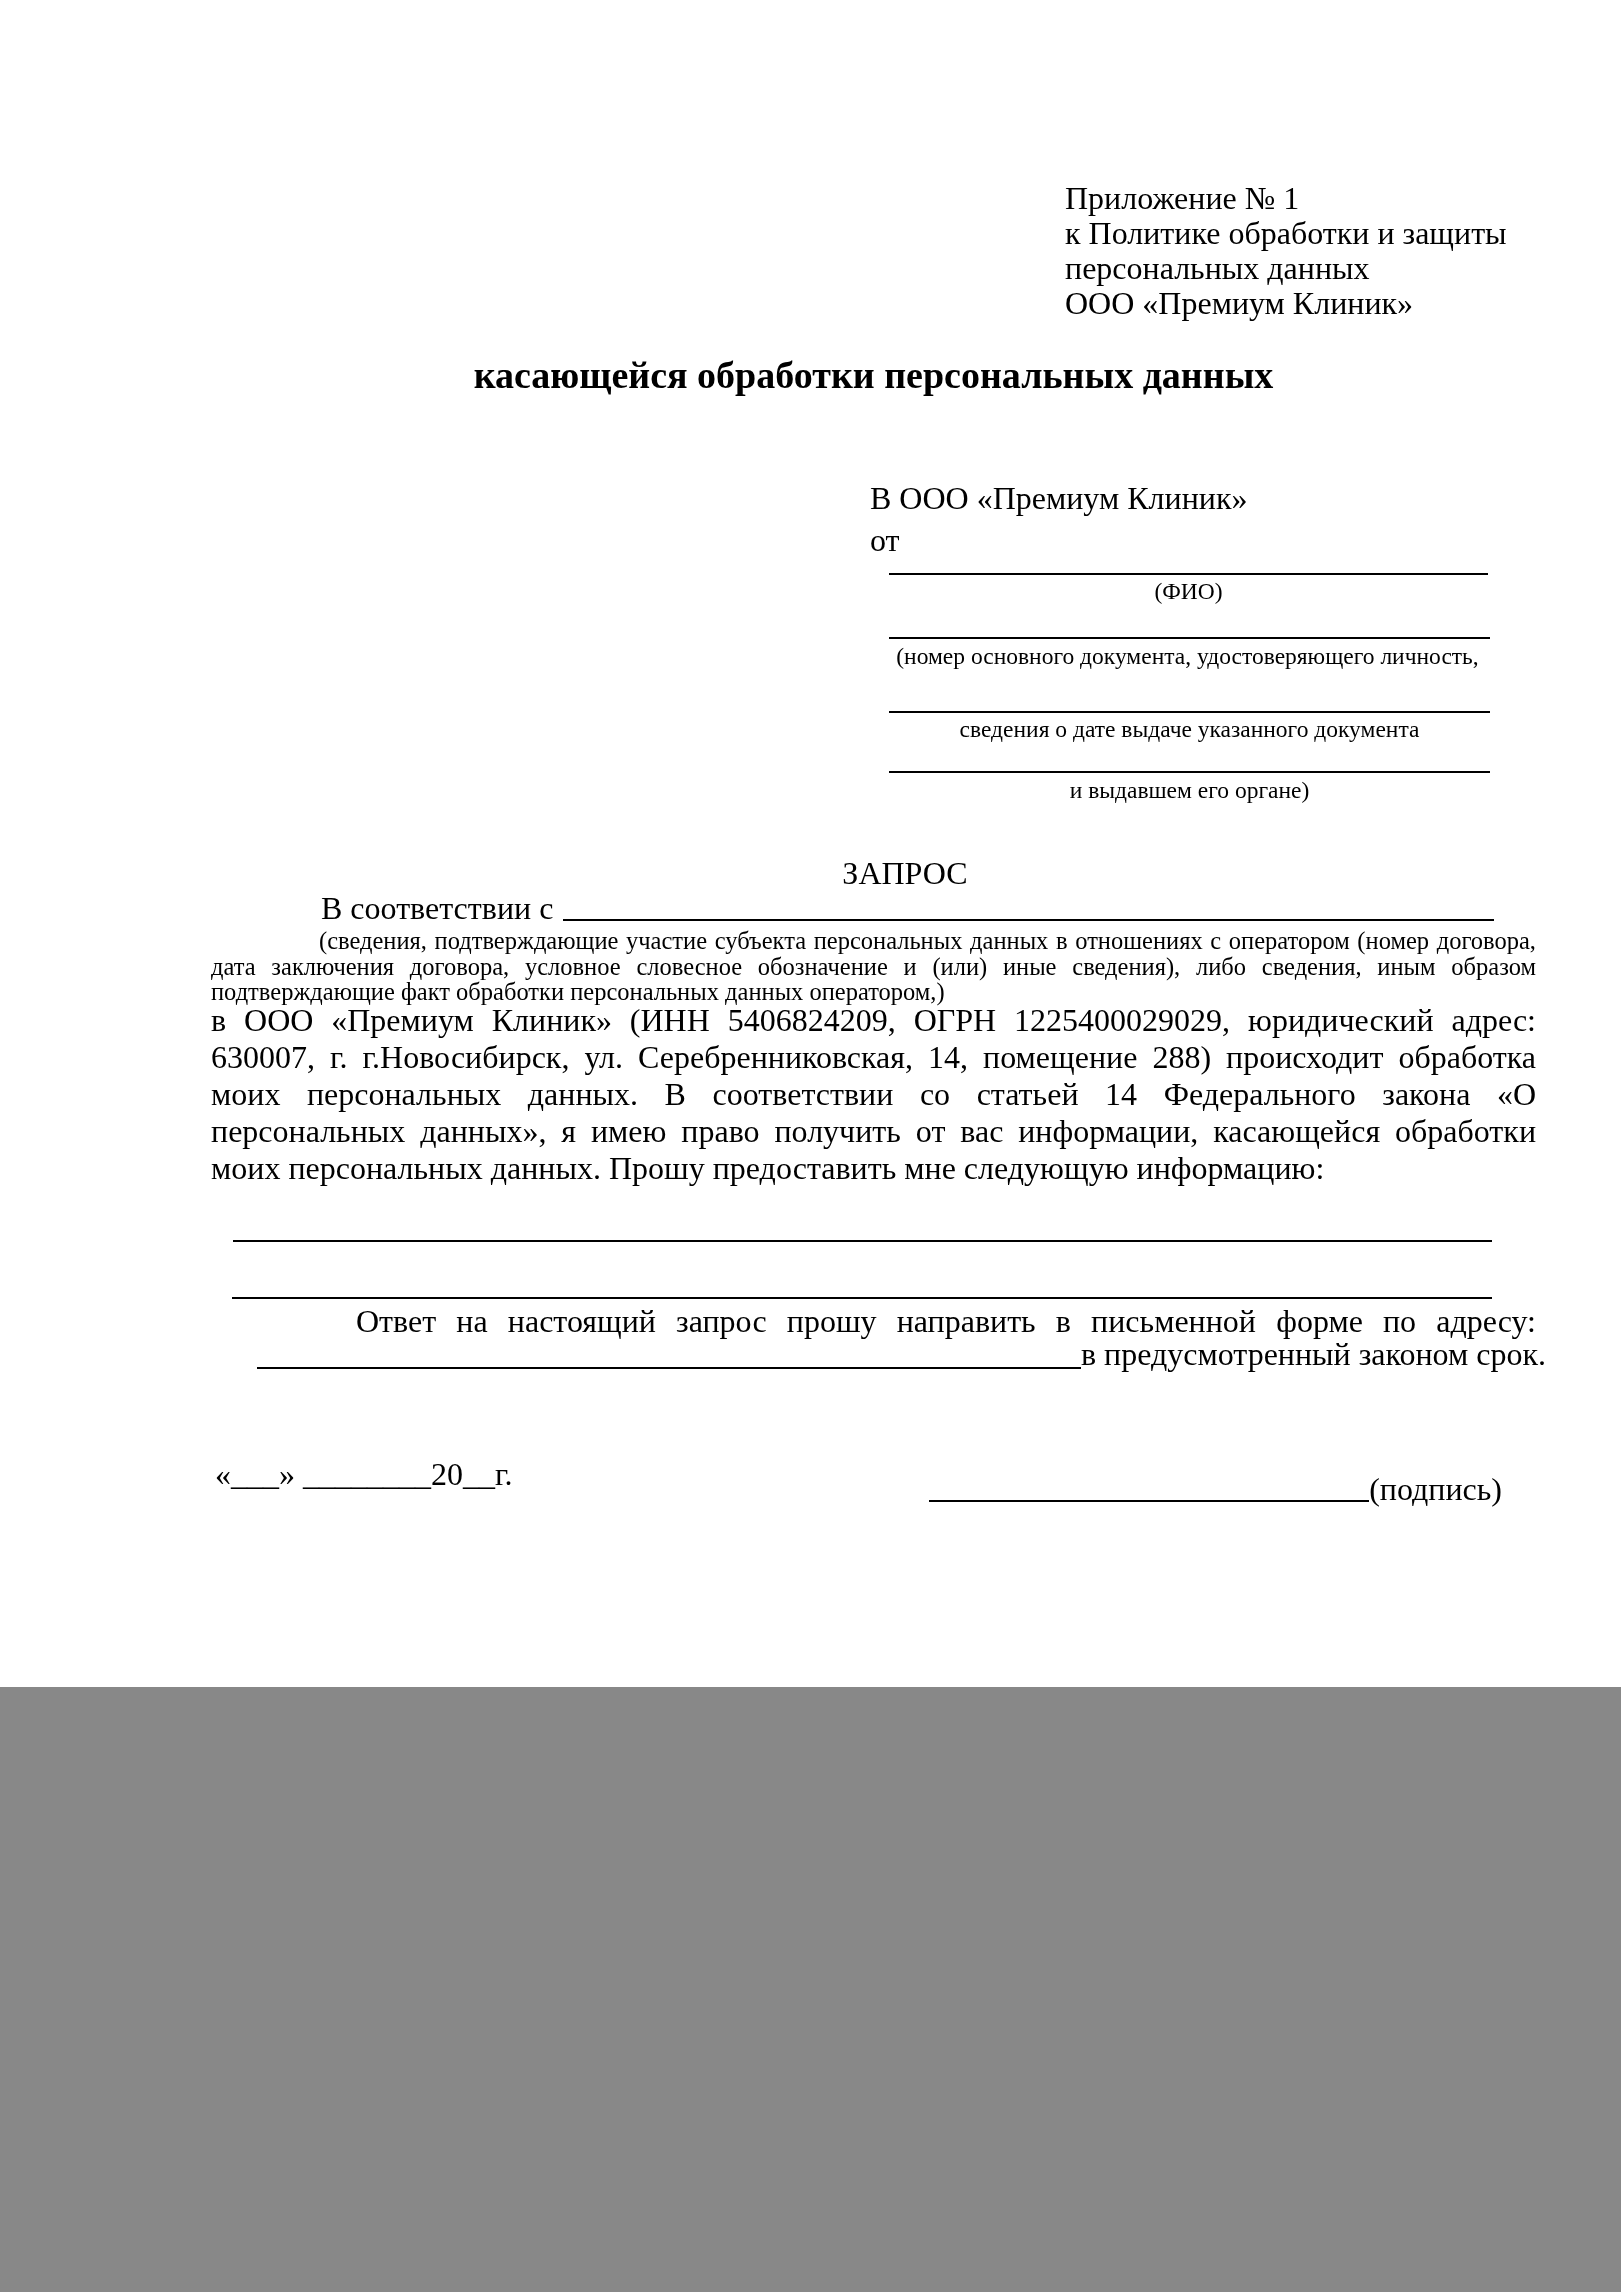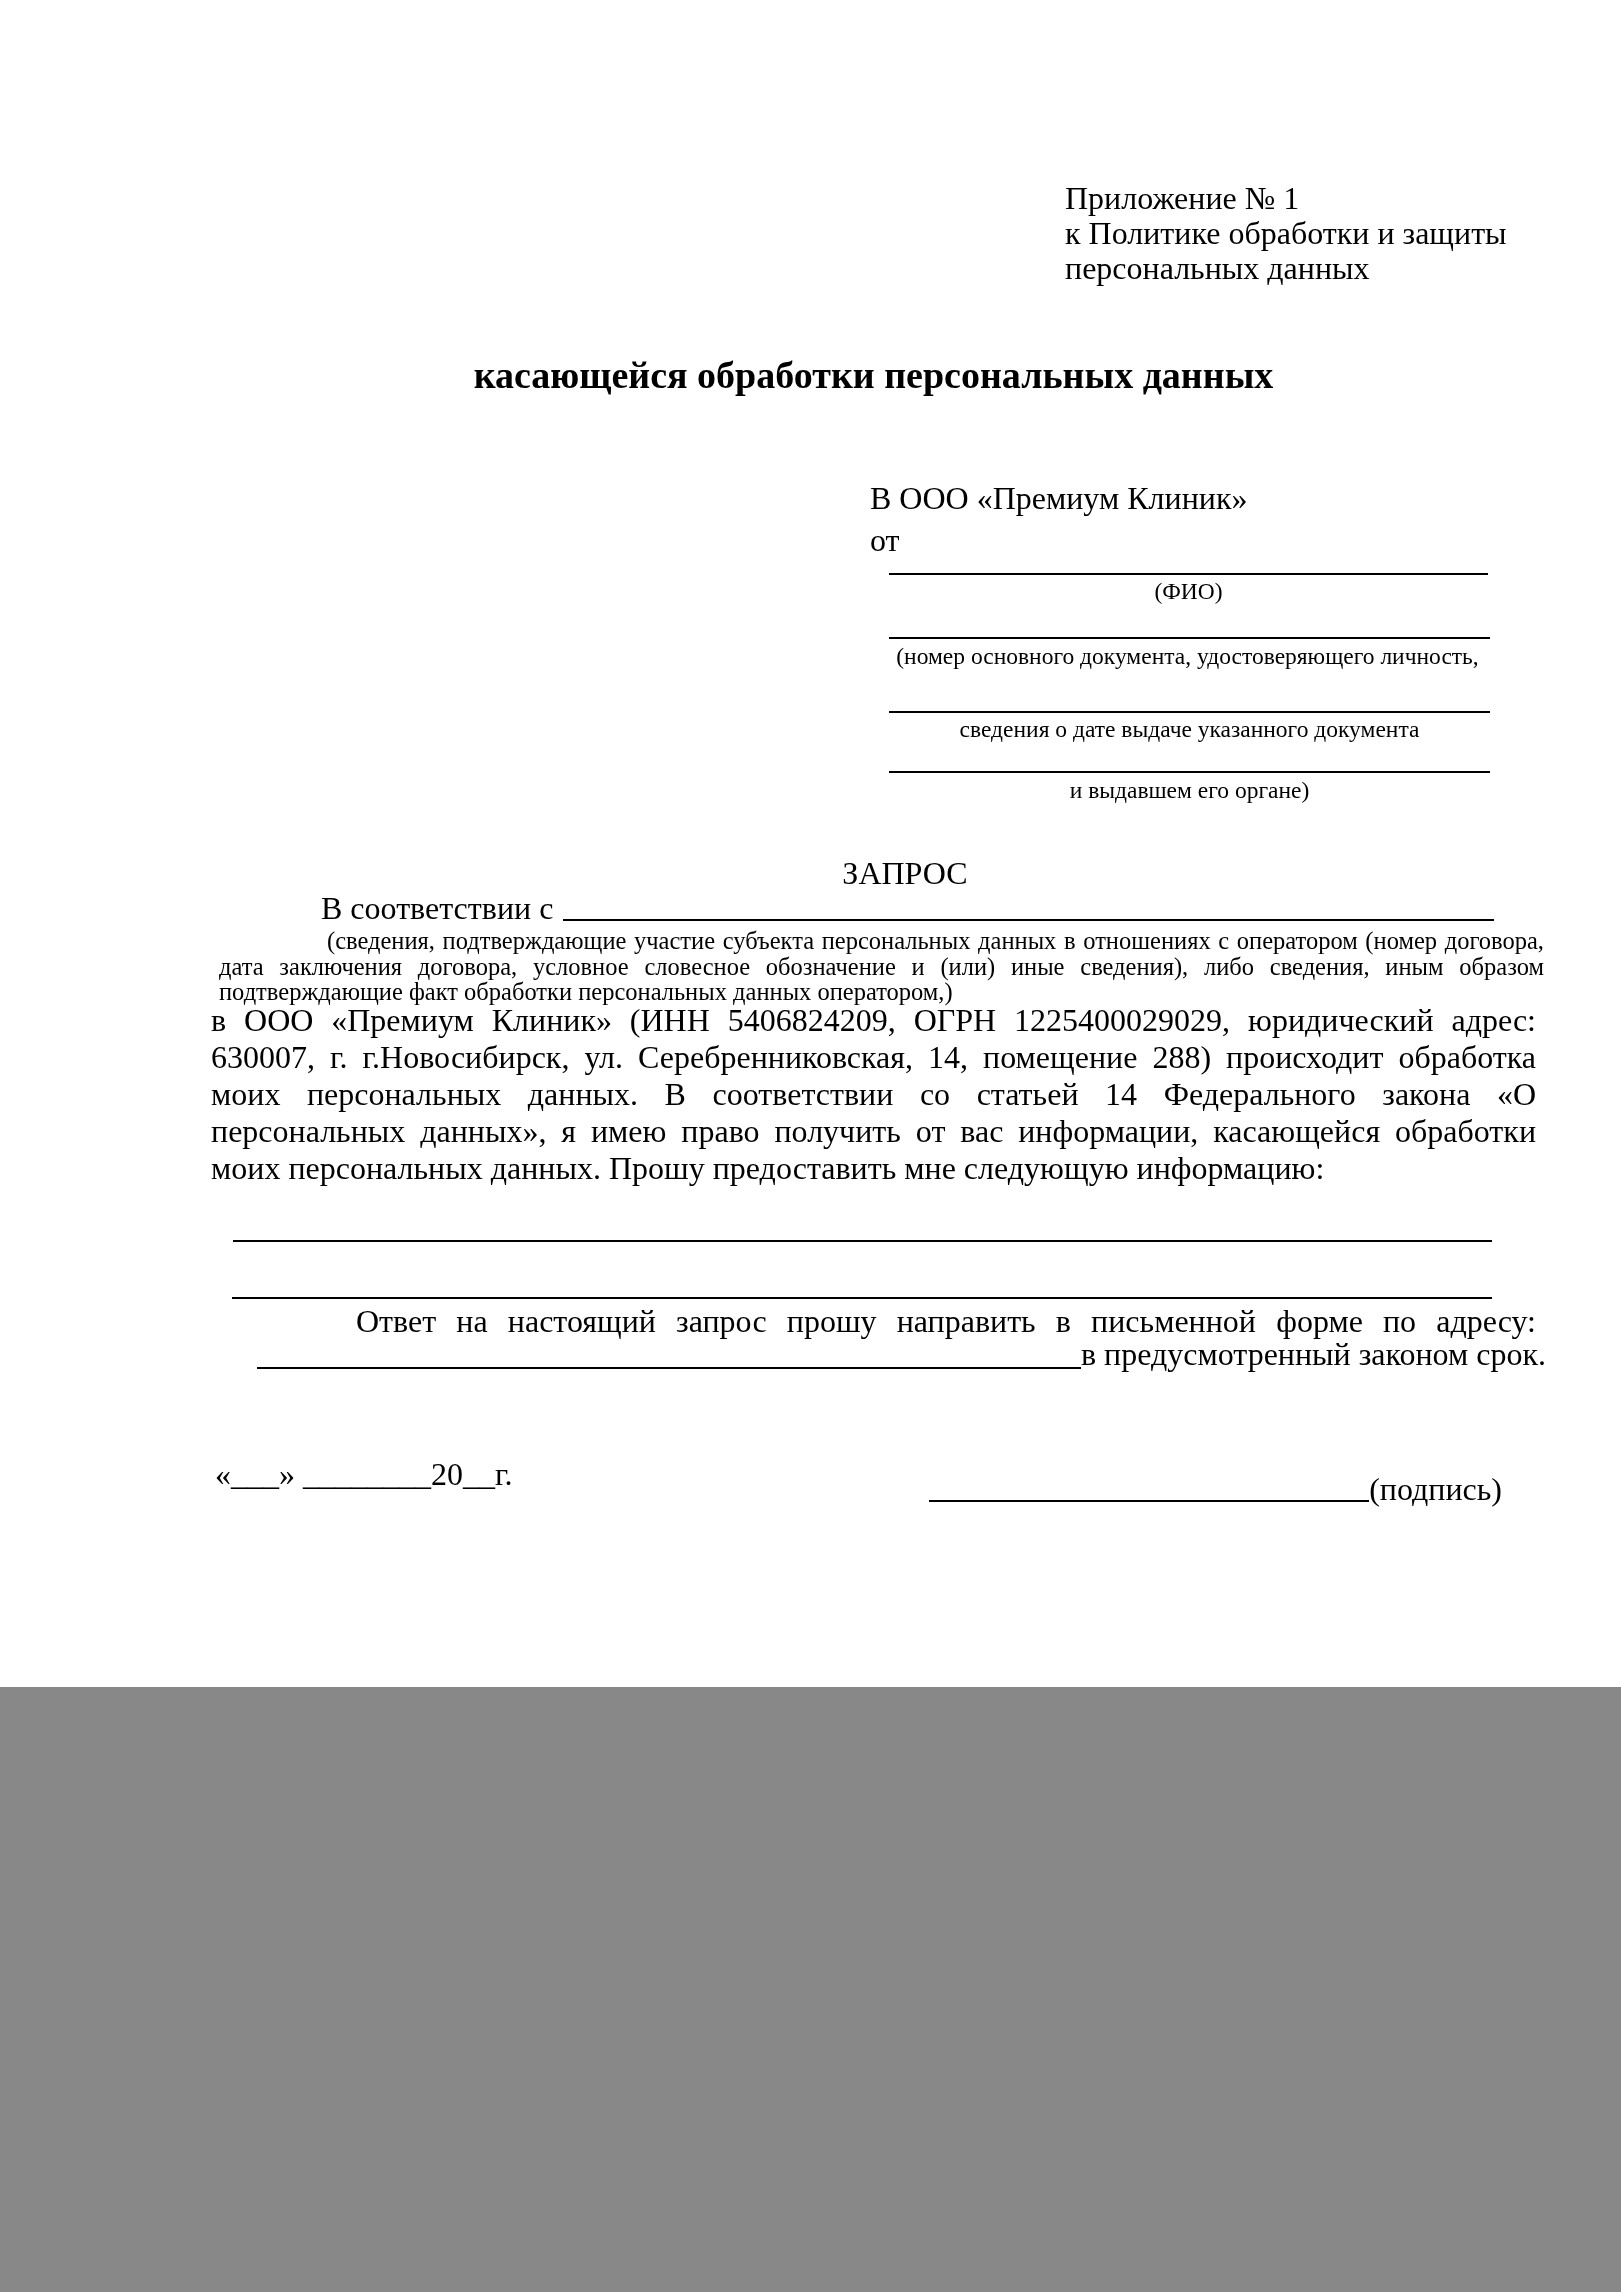--- a/index.html
+++ b/index.html
@@ -30,21 +30,21 @@
   .date-cap{left:889px;top:716px;width:601px;}
   .organ-line{left:889px;top:771px;width:601px;}
   .organ-cap{left:889px;top:777px;width:601px;}
   .caption{font-size:23.5px;line-height:27.4px;text-align:center;white-space:nowrap;}
   .req-heading{left:211px;top:855px;width:1325px;text-align:center;padding-left:63px;box-sizing:border-box;font-size:32px;}
   .intro{left:321px;top:890px;width:1173px;display:flex;align-items:flex-end;font-size:32px;line-height:37px;}
   .intro .prefix{white-space:nowrap;text-align:center;}
   .fill{flex:1;border-bottom:2.9px solid #000;margin-bottom:5.9px;}
   .intro .fill{margin-left:9.8px;}
   .note{
-    left:219px;top:928px;width:1325px;
+    left:211px;top:928px;width:1325px;
     font-size:24.5px;line-height:25.5px;text-align:justify;text-indent:108px;
   }
   .body-par{
     left:211px;top:1002px;width:1325px;
     font-size:32px;line-height:37px;text-align:justify;
   }
   .blank1{left:233px;top:1240px;width:1259px;}
   .blank2{left:232px;top:1297px;width:1260px;}
   .response1{
     left:211px;top:1303px;width:1325px;box-sizing:border-box;
@@ -60,20 +60,21 @@
 </style>
 </head>
 <body>
 
 <div class="page">
 
   <div class="abs appendix">
     <div>Приложение № 1</div>
     <div>к Политике обработки и защиты</div>
     <div>персональных данных</div>
+    <div>ООО «Премиум Клиник»</div>
   </div>
 
   <div class="abs doc-title">
     <div>касающейся обработки персональных данных</div>
   </div>
 
   <div class="abs addr-to">В ООО «Премиум Клиник»</div>
   <div class="abs addr-from">от</div>
 
   <div class="abs rule fio-line"></div>

